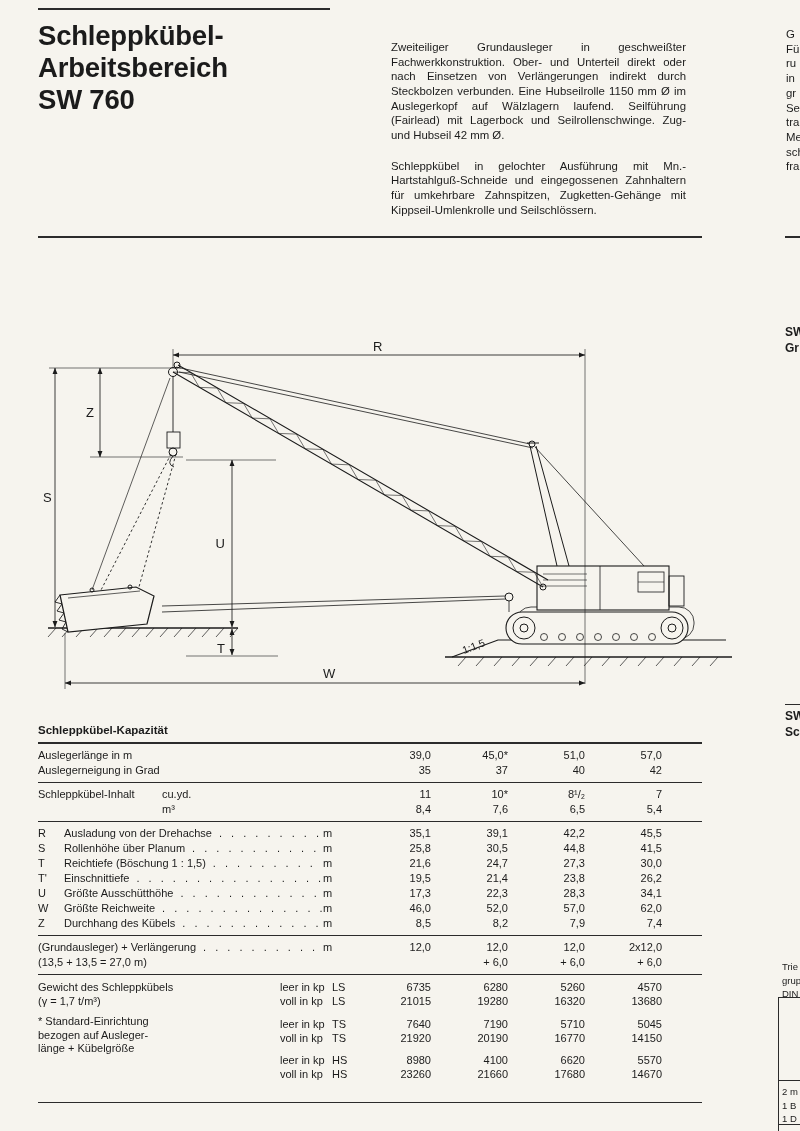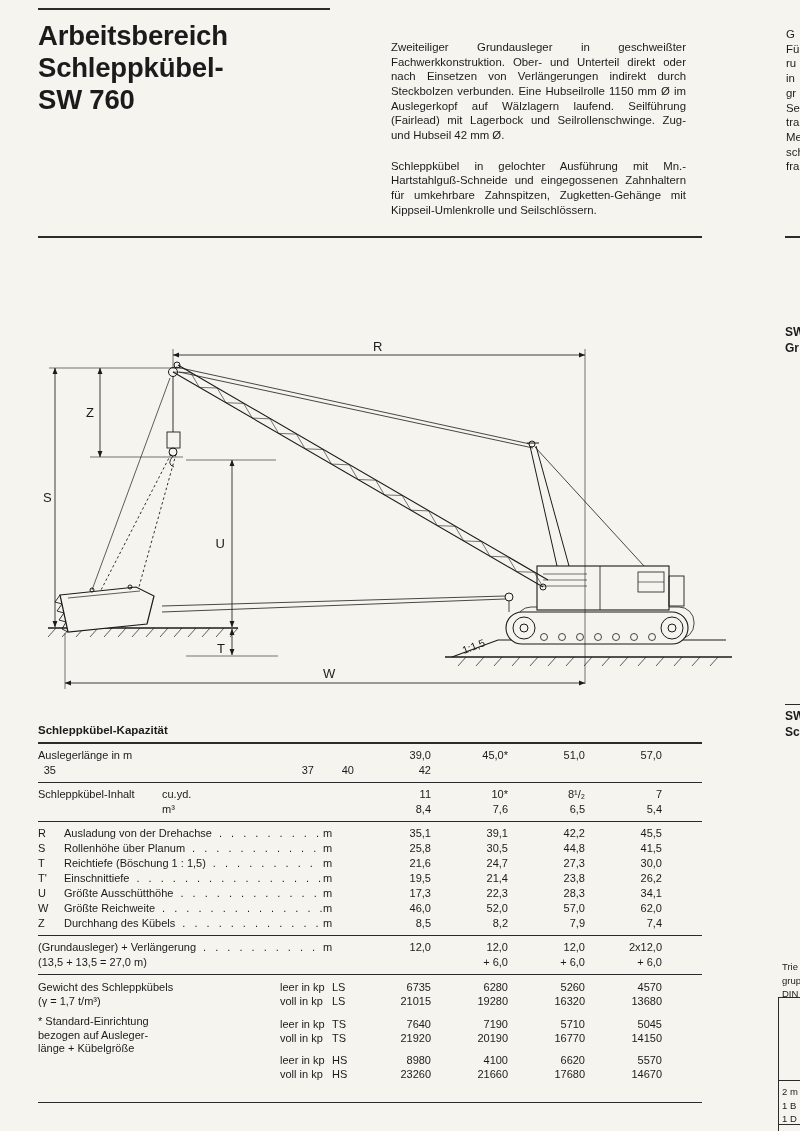--- a/index.html
+++ b/index.html
@@ -59,22 +59,22 @@
 </head>
 <body>
 
 <div class="page">
 
   <div class="rule" style="left:38px;top:8px;width:292px;height:2px"></div>
   <div class="rule" style="left:38px;top:236px;width:664px;height:2px"></div>
   <div class="rule" style="left:785px;top:236px;width:15px;height:2px"></div>
 
   <div class="title">
+    <div>Schleppkübel-</div>
     <div>Arbeitsbereich</div>
-    <div>Schleppkübel-</div>
     <div>SW 760</div>
   </div>
 
   <div class="intro">
     <p>Zweiteiliger Grundausleger in geschweißter Fachwerkkonstruktion. Ober- und Unterteil direkt oder nach Einsetzen von Verlängerungen indirekt durch Steckbolzen verbunden. Eine Hubseilrolle 1150 mm Ø im Auslegerkopf auf Wälzlagern laufend. Seilführung (Fairlead) mit Lagerbock und Seilrollenschwinge. Zug- und Hubseil 42 mm Ø.</p>
     <p>Schleppkübel in gelochter Ausführung mit Mn.-Hartstahlguß-Schneide und eingegossenen Zahnhaltern für umkehrbare Zahnspitzen, Zugketten-Gehänge mit Kippseil-Umlenkrolle und Seilschlössern.</p>
   </div>
 
   <div class="rtext" style="top:27px">
     <div>G</div>
@@ -219,20 +219,21 @@
 
     <div class="sect">
       <div class="trow">
         <span class="lblspan full b">Auslegerlänge in m</span>
         <span class="val">39,0</span>
         <span class="val">45,0*</span>
         <span class="val">51,0</span>
         <span class="val">57,0</span>
       </div>
       <div class="trow">
+        <span class="lblspan full">Auslegerneigung in Grad</span>
         <span class="val">35</span>
         <span class="val">37</span>
         <span class="val">40</span>
         <span class="val">42</span>
       </div>
     </div>
     <div class="hrule"></div>
 
     <div class="sect">
       <div class="trow cap">

